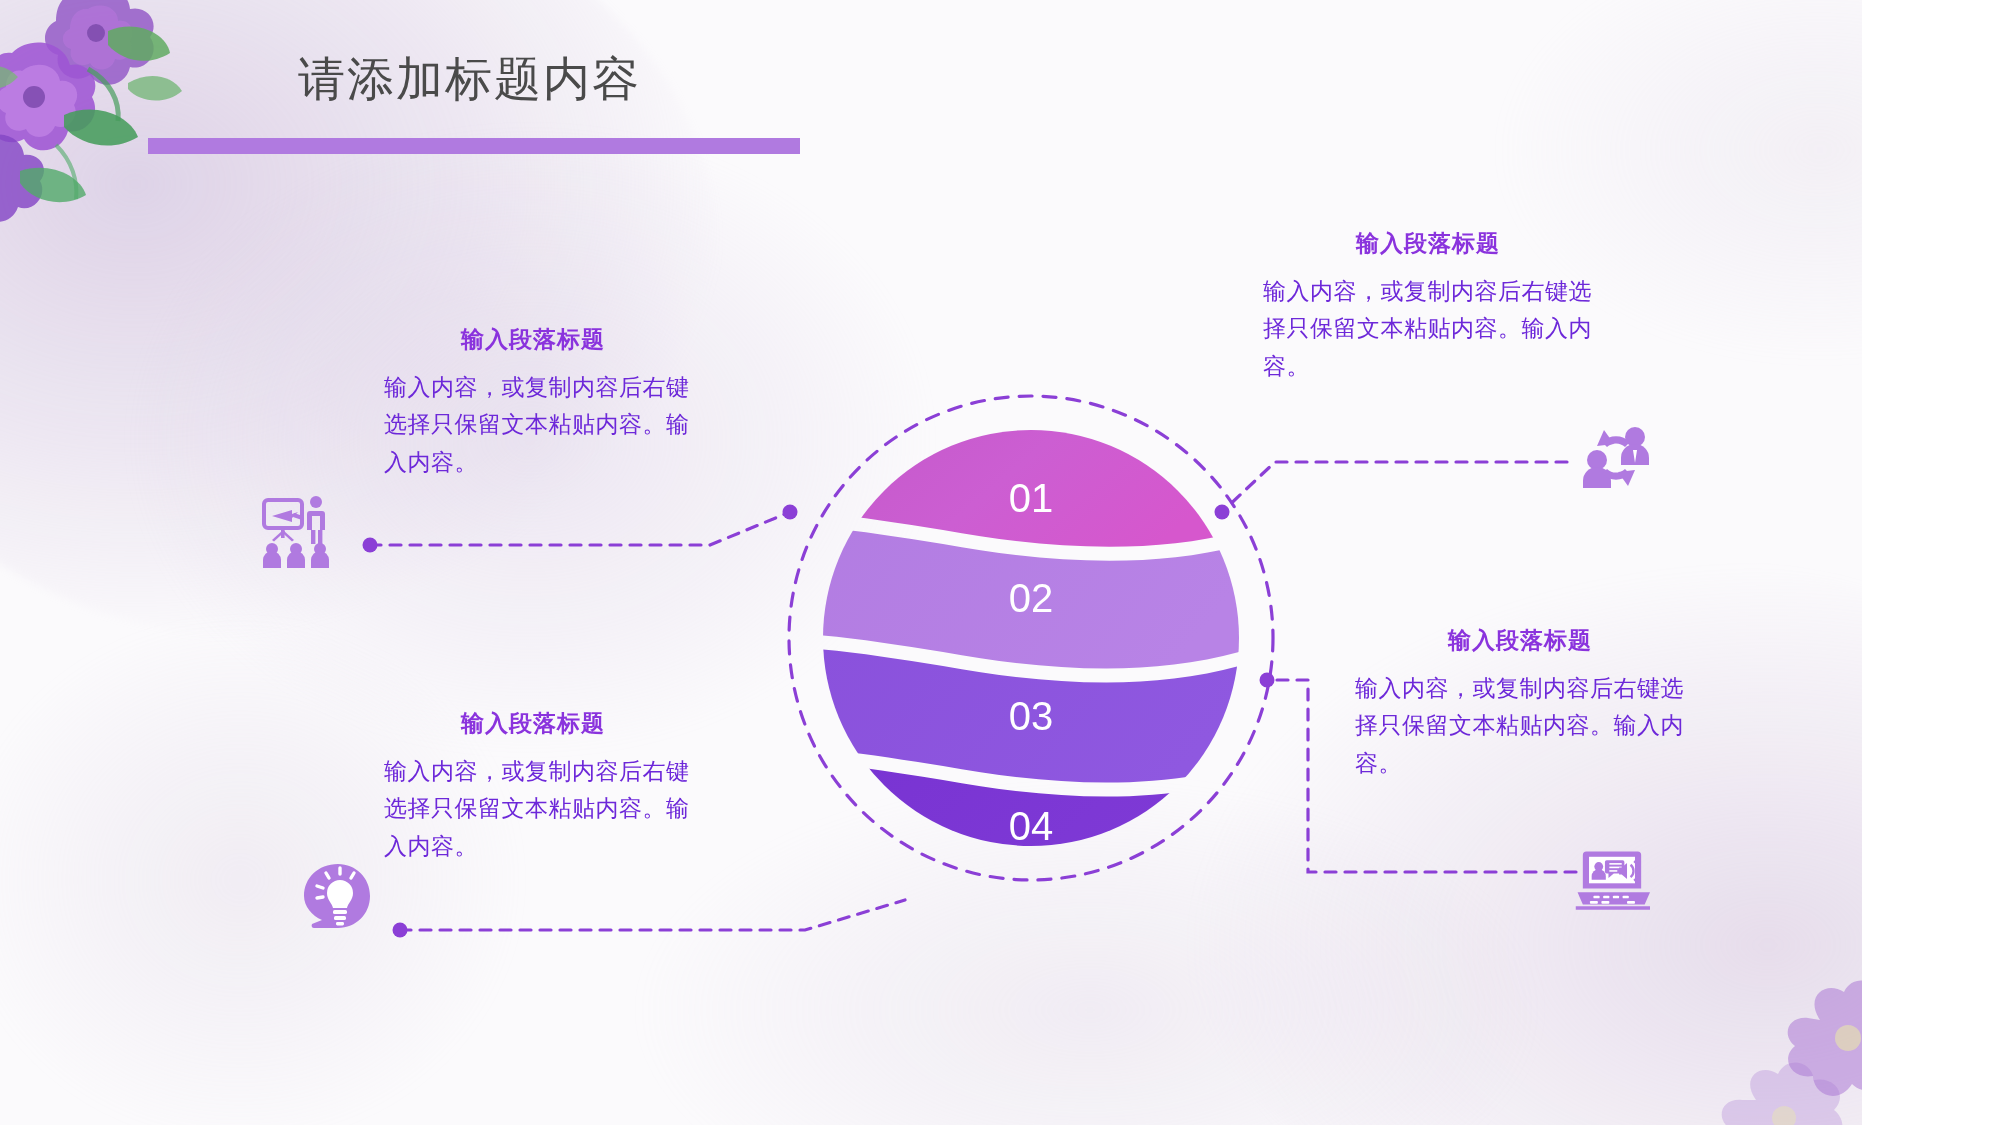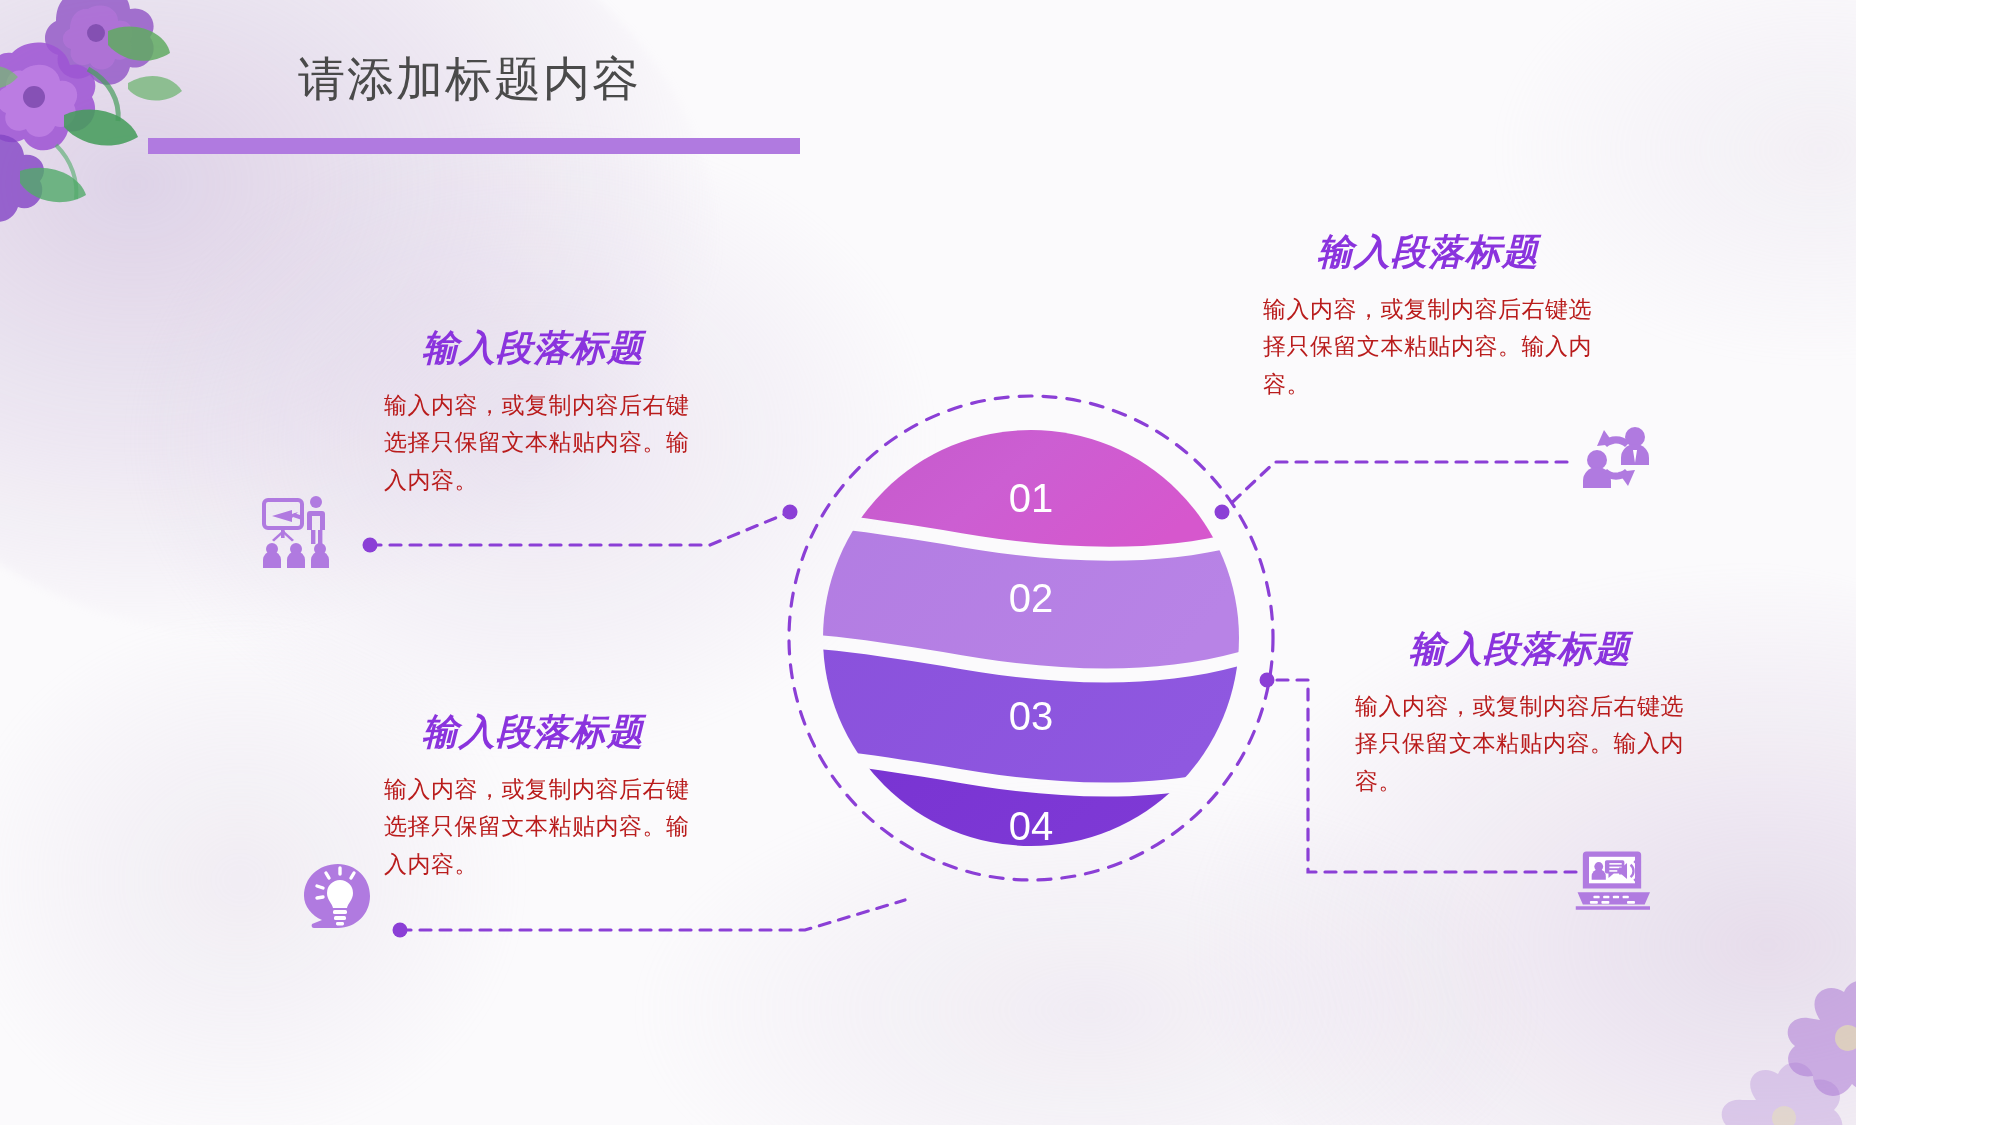--- a/index.html
+++ b/index.html
@@ -7,20 +7,21 @@
     padding: 0;
     background: #ffffff;
   }
   #slide {
     position: relative;
     width: 1856px;
     height: 1125px;
     overflow: hidden;
     background: #fbfafc;
     font-family: "Liberation Sans", "DejaVu Sans", sans-serif;
+    padding-left: 6px;
   }
 
   
   .wash {
     position: absolute;
     border-radius: 50%;
     pointer-events: none;
   }
   .w1 { left: -180px; top: -120px; width: 900px; height: 760px;
         background: radial-gradient(ellipse at 35% 40%, rgba(198,178,214,0.55) 0%, rgba(208,192,220,0.30) 42%, rgba(255,255,255,0) 72%);
@@ -86,29 +87,28 @@
     position: absolute;
     left: 0; top: 0;
     width: 2000px; height: 1125px;
     pointer-events: none;
   }
 
   
   .block { position: absolute; }
   .block .heading {
     font-weight: bold;
-    font-size: 36px;
+    font-size: 23px;
     color: #8a33dd;
     letter-spacing: 1px;
     margin-bottom: 14px;
-    font-style: italic;
   }
   .block .body {
     font-size: 23px;
-    color: #b91c1c;
+    color: #6d28d9;
     line-height: 1.62;
     letter-spacing: 0.5px;
   }
 
   #block-1 { left: 368px; top: 324px; width: 330px; }
   #block-1 .heading { text-align: center; }
   #block-1 .body { text-align: left; padding-left: 16px; }
 
   #block-2 { left: 1263px; top: 228px; width: 330px; }
   #block-2 .heading { text-align: center; }

